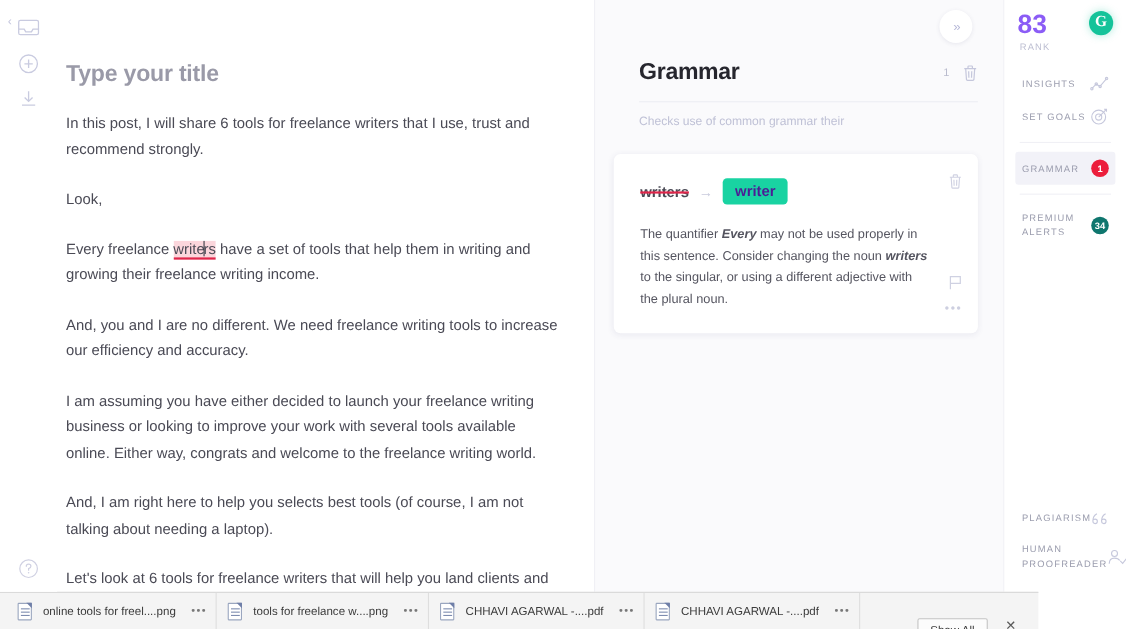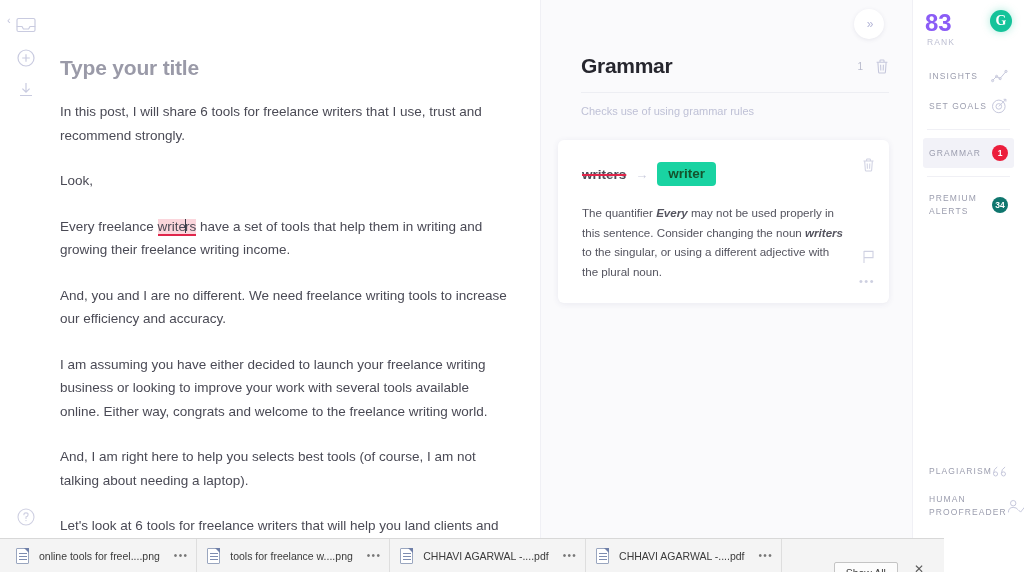--- a/index.html
+++ b/index.html
@@ -117,21 +117,21 @@
     margin-bottom: 17px;
   }
   .sugg-old {
     font-size: 13.5px; font-weight: 700; color: #4a4a55;
     text-decoration: line-through;
     text-decoration-color: #e0264b;
     text-decoration-thickness: 1.6px;
   }
   .sugg-arrow { color: #c9cbdd; margin: 0 9px; font-size: 13px; }
   .sugg-new {
-    background: #19d3a2; color: #14532d;
+    background: #19d3a2; color: #4c1d95;
     font-size: 13.5px; font-weight: 700;
     padding: 4px 11px 5px; border-radius: 4px;
     cursor: pointer;
   }
   .card-text {
     font-size: 11.6px; line-height: 19.5px; color: #54545f;
   }
   .card-text b { font-weight: 700; font-style: italic; }
   .card-trash { position: absolute; right: 14px; top: 18px; }
   .card-flag  { position: absolute; right: 14px; top: 110px; }
@@ -288,21 +288,21 @@
       <span class="panel-count">1</span>
       <span class="icon-btn">
         <svg width="14" height="15" viewBox="0 0 14 15" fill="none" stroke="#c5c7dc" stroke-width="1.1">
           <path d="M1.6 3.3 L12.4 3.3 M5 3.3 L5 1.6 Q5 1 5.7 1 L8.3 1 Q9 1 9 1.6 L9 3.3"></path>
           <path d="M2.9 3.3 L3.6 13.2 Q3.7 14 4.5 14 L9.5 14 Q10.3 14 10.4 13.2 L11.1 3.3"></path>
           <path d="M5.6 5.8 L5.8 11.6 M8.4 5.8 L8.2 11.6"></path>
         </svg>
       </span>
     </div>
 
-    <div class="panel-sub">Checks use of using grammar rules</div>
+    <div class="panel-sub">Checks use of common grammar their</div>
 
     <div class="card">
       <div class="card-sugg">
         <span class="sugg-old">writers</span>
         <span class="sugg-arrow">→</span>
         <span class="sugg-new">writer</span>
       </div>
 
       <div class="card-text">
         <span>The quantifier </span><b>Every</b><span> may not be used properly in this sentence. Consider changing the noun </span><b>writers</b><span> to the singular, or using a different adjective with the plural noun.</span>

